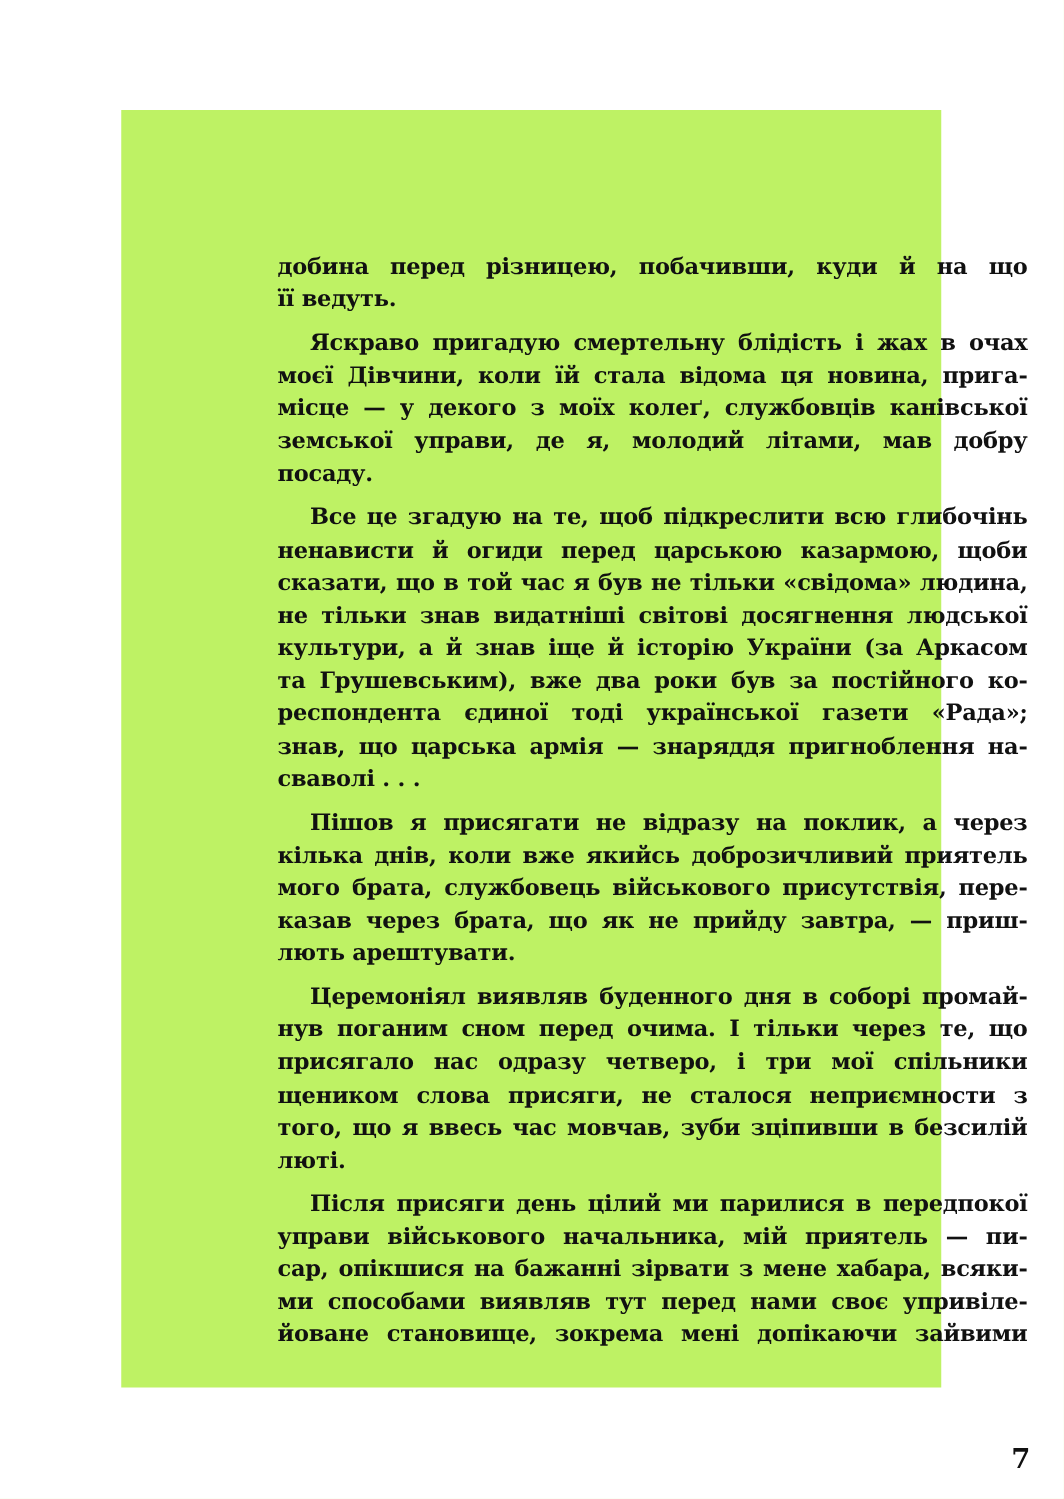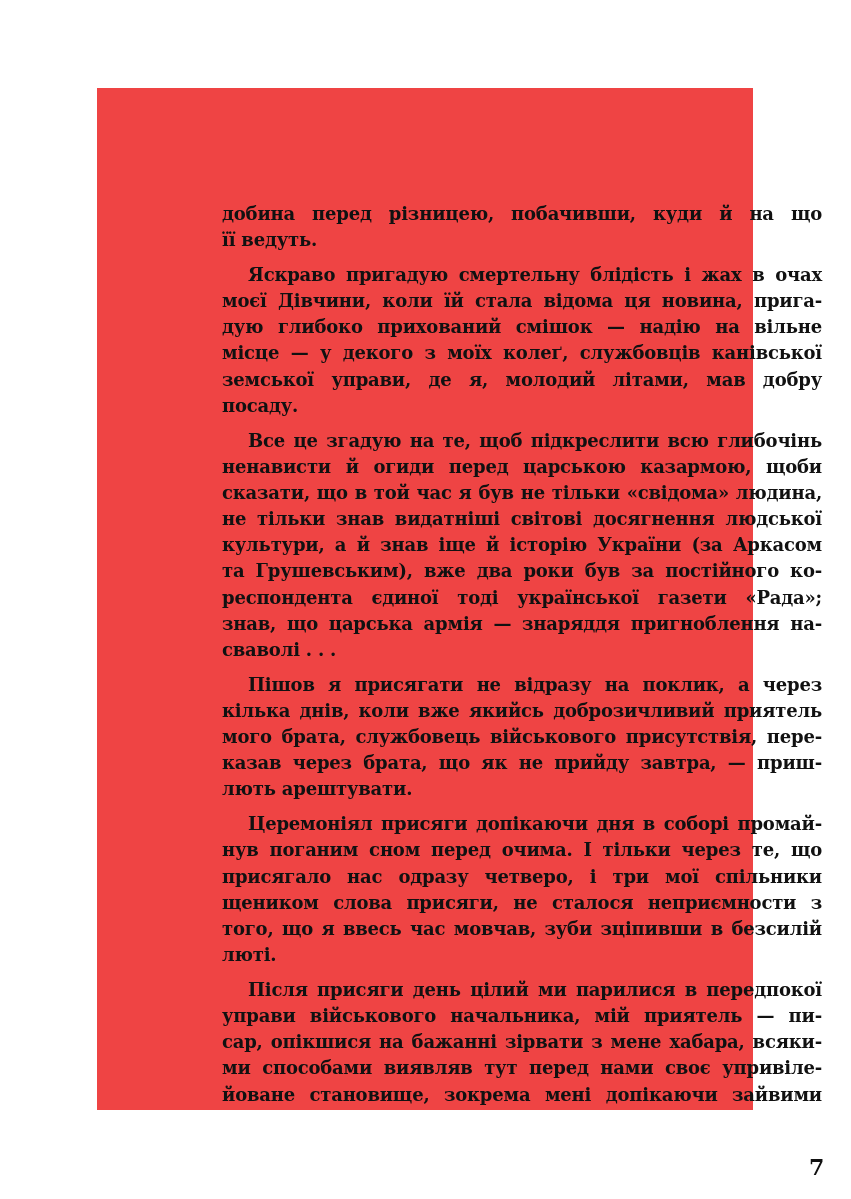--- a/index.html
+++ b/index.html
@@ -12,21 +12,21 @@
     height: 1199px;
     position: relative;
     overflow: hidden;
   }
   .scan {
     position: absolute;
     left: 97px;
     top: 88px;
     width: 656px;
     height: 1022px;
-    background: #ef4444;
+    background: #bef264;
   }
   .page-text {
     position: absolute;
     left: 125px;
     top: 113px;
     width: 600px;
     font-family: "DejaVu Serif", serif;
     font-weight: bold;
     font-size: 18px;
     line-height: 26.2px;
@@ -67,21 +67,20 @@
 
 <div class="scan">
   <div class="page-text" id="page-body">
       <div class="para">
         <span class="line">добина перед різницею, побачивши, куди й на що</span>
         <span class="line last">її ведуть.</span>
       </div>
       <div class="para">
         <span class="line indent">Яскраво пригадую смертельну блідість і жах в очах</span>
         <span class="line">моєї Дівчини, коли їй стала відома ця новина, прига-</span>
-        <span class="line">дую глибоко прихований смішок — надію на вільне</span>
         <span class="line">місце — у декого з моїх колеґ, службовців канівської</span>
         <span class="line">земської управи, де я, молодий літами, мав добру</span>
         <span class="line last">посаду.</span>
       </div>
       <div class="para">
         <span class="line indent">Все це згадую на те, щоб підкреслити всю глибочінь</span>
         <span class="line">ненависти й огиди перед царською казармою, щоби</span>
         <span class="line">сказати, що в той час я був не тільки «свідома» людина,</span>
         <span class="line">не тільки знав видатніші світові досягнення людської</span>
         <span class="line">культури, а й знав іще й історію України (за Аркасом</span>
@@ -91,21 +90,21 @@
         <span class="line last">сваволі . . .</span>
       </div>
       <div class="para">
         <span class="line indent">Пішов я присягати не відразу на поклик, а через</span>
         <span class="line">кілька днів, коли вже якийсь доброзичливий приятель</span>
         <span class="line">мого брата, службовець військового присутствія, пере-</span>
         <span class="line">казав через брата, що як не прийду завтра, — приш-</span>
         <span class="line last">лють арештувати.</span>
       </div>
       <div class="para">
-        <span class="line indent">Церемоніял присяги допікаючи дня в соборі промай-</span>
+        <span class="line indent">Церемоніял виявляв буденного дня в соборі промай-</span>
         <span class="line">нув поганим сном перед очима. І тільки через те, що</span>
         <span class="line">присягало нас одразу четверо, і три мої спільники</span>
         <span class="line">щеником слова присяги, не сталося неприємности з</span>
         <span class="line">того, що я ввесь час мовчав, зуби зціпивши в безсилій</span>
         <span class="line last">люті.</span>
       </div>
       <div class="para">
         <span class="line indent">Після присяги день цілий ми парилися в передпокої</span>
         <span class="line">управи військового начальника, мій приятель — пи-</span>
         <span class="line">сар, опікшися на бажанні зірвати з мене хабара, всяки-</span>

